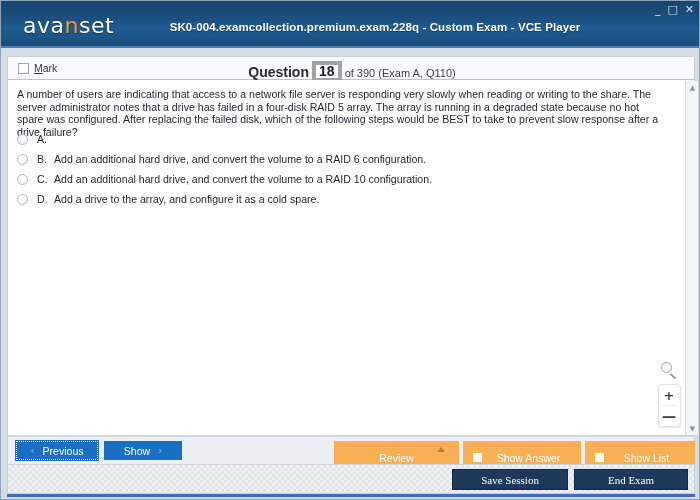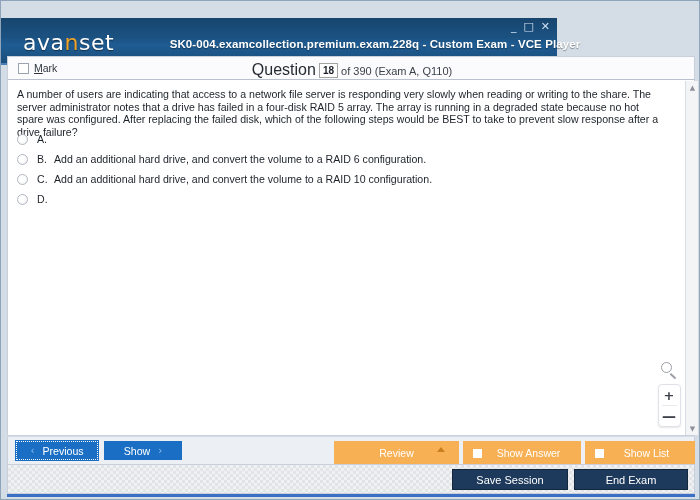--- a/index.html
+++ b/index.html
@@ -13,22 +13,22 @@
   #app {
     position: relative;
     width: 700px; height: 500px;
     background: #d4dde6;
     border: 1px solid #8fa4b8;
     overflow: hidden;
   }
 
   
   .titlebar {
-    position: absolute; left: 0; top: 17px;
-    width: 556px; height: 47px;
+    position: absolute; left: 0; top: 0;
+    width: 700px; height: 47px;
     background: linear-gradient(to bottom, #17456e 0%, #1b5181 42%, #1f5c92 60%, #1a4e7c 100%);
     border-bottom: 2px solid #4a7fb5;
   }
   .logo {
     position: absolute; left: 22px; top: 12px;
     font-size: 22px; letter-spacing: 0.5px;
     color: #ffffff;
     font-family: "DejaVu Sans", sans-serif;
     font-weight: 400;
     text-shadow: 0 1px 1px rgba(0,0,0,.45);
@@ -74,28 +74,28 @@
   }
   .mark-label {
     font-size: 10.5px; color: #2f3640;
   }
   .mark-label u { text-decoration: underline; }
   .qcount {
     position: absolute; left: 0; top: 4px; width: 688px;
     text-align: center;
     font-size: 11px; color: #262b33;
   }
-  .qcount b { font-weight: normal; font-size: 16px; }
+  .qcount b { font-weight: bold; font-size: 14px; }
   .qnumbox {
     display: inline-block;
-    border: 1px solid #a3a3a3;
+    border: 4px solid #a3a3a3;
     background: #ffffff;
     padding: 0px 3px;
     font-weight: bold;
-    font-size: 10px;
+    font-size: 14px;
     line-height: 13px;
     color: #1a1f27;
     vertical-align: 1px;
   }
   .qrest { color: #3a3f48; }
 
   
   .pane {
     position: absolute; left: 6px; top: 79px;
     width: 688px; height: 356px;
@@ -201,21 +201,21 @@
     font-size: 10.6px;
     display: flex; align-items: center; justify-content: center;
     gap: 8px;
     cursor: default;
   }
   .btn-prev { left: 8px; width: 82px; border: 1px dotted #ffffff; outline: 1px solid #1a6fc4; }
   .btn-next { left: 96px; width: 78px; }
   .chev { color: #8fc2ef; font-size: 10px; font-family: "DejaVu Sans", sans-serif; }
 
   .btn-orange {
-    position: absolute; top: 4px; height: 24px;
+    position: absolute; top: 4px; height: 33px;
     background: #f8b055;
     color: #ffffff;
     font-size: 10.5px;
     display: flex; align-items: center;
     cursor: default;
   }
   .btn-review { left: 326px; width: 125px; justify-content: center; }
   .btn-review .tri {
     position: absolute; right: 14px; top: 6px;
     width: 0; height: 0;
@@ -245,20 +245,21 @@
   }
   .btn-dark {
     position: absolute; top: 4px; height: 21px;
     background: #1d3css;
     background: #1d3a5c;
     border: 1px solid #12263d;
     color: #ffffff;
     font-size: 11px;
     display: flex; align-items: center; justify-content: center;
     cursor: default;
+    font-family: Liberation Serif, serif;
   }
   .btn-save { left: 444px; width: 116px; }
   .btn-end  { left: 566px; width: 114px; }
 
   .bluebar {
     position: absolute; left: 6px; bottom: 2px;
     width: 688px; height: 3px;
     background: #3a6fc4;
   }
 </style>
@@ -303,20 +304,21 @@
         <span class="opt-text">Add an additional hard drive, and convert the volume to a RAID 6 configuration.</span>
       </div>
       <div class="opt">
         <span class="radio"></span>
         <span class="opt-letter">C.</span>
         <span class="opt-text">Add an additional hard drive, and convert the volume to a RAID 10 configuration.</span>
       </div>
       <div class="opt">
         <span class="radio"></span>
         <span class="opt-letter">D.</span>
+        <span class="opt-text">Add a drive to the array, and configure it as a cold spare.</span>
       </div>
     </div>
 
     <div class="zoomwidget">
       <div class="mag">
         <div class="mag-c"></div>
         <div class="mag-h"></div>
       </div>
       <div class="zbtns">
         <div class="zbtn">+</div>

